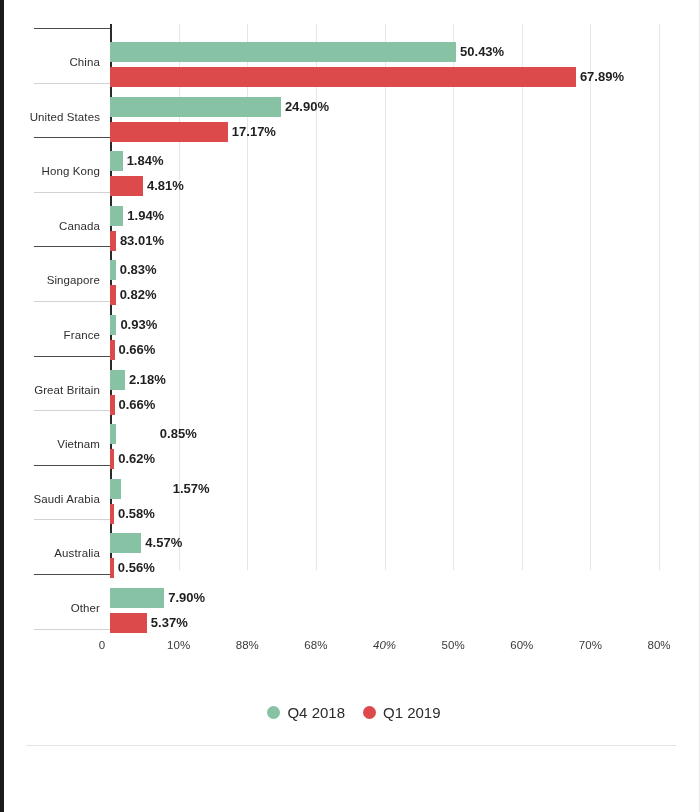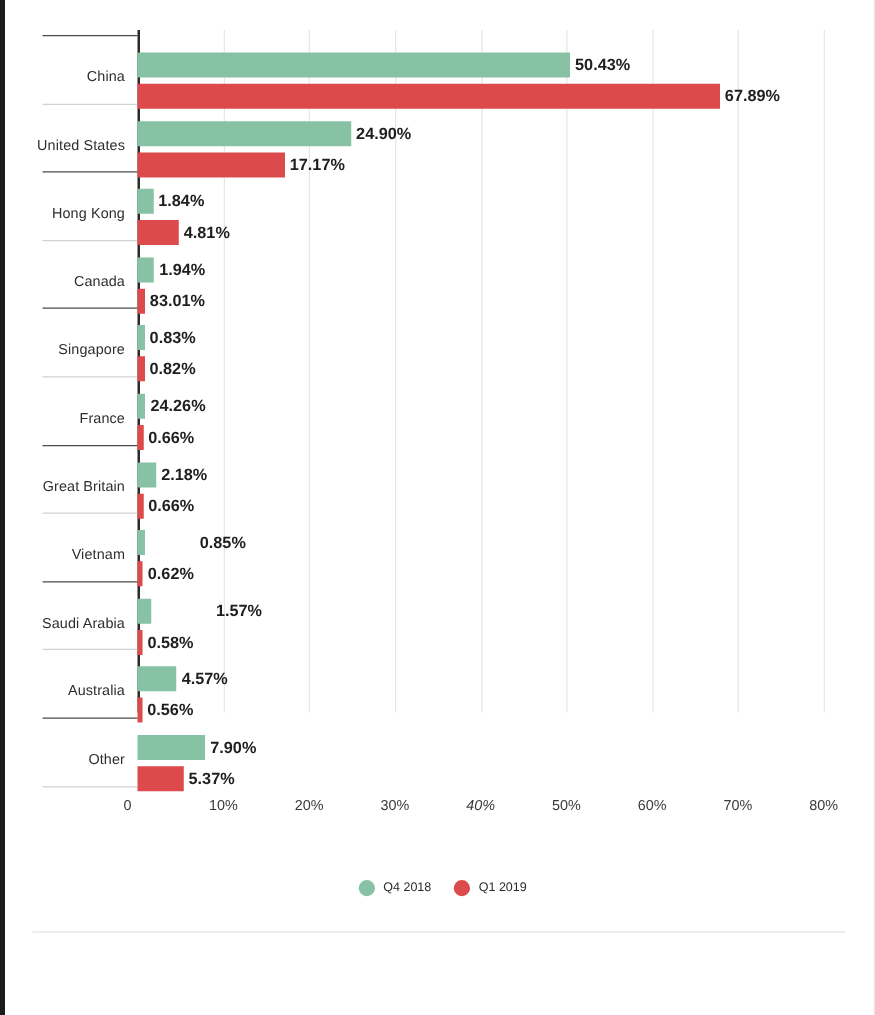--- a/index.html
+++ b/index.html
@@ -111,21 +111,21 @@
   }
   .legend-dot {
     width: 13px;
     height: 13px;
     border-radius: 50%;
     display: block;
   }
   .legend-dot.s0 { background: #86c2a3; }
   .legend-dot.s1 { background: #dd4a4c; }
   .legend-text {
-    font-size: 10px;
+    font-size: 15px;
     color: #2b2b2b;
     white-space: nowrap;
   }
 
   
   #footer-rule {
     position: absolute;
     left: 22px;
     top: 745px;
     width: 650px;
@@ -215,21 +215,21 @@
         <div class="bar-value" style="left: 456.076px; top: 42px;">50.43%</div>
         <div class="bar s0" style="left: 106px; top: 96.6px; width: 170.876px; background: rgb(134, 194, 163);"></div>
         <div class="bar-value" style="left: 280.876px; top: 96.6px;">24.90%</div>
         <div class="bar s0" style="left: 106px; top: 151.2px; width: 12.627px; background: rgb(134, 194, 163);"></div>
         <div class="bar-value" style="left: 122.627px; top: 151.2px;">1.84%</div>
         <div class="bar s0" style="left: 106px; top: 205.8px; width: 13.3133px; background: rgb(134, 194, 163);"></div>
         <div class="bar-value" style="left: 123.313px; top: 205.8px;">1.94%</div>
         <div class="bar s0" style="left: 106px; top: 260.4px; width: 5.69588px; background: rgb(134, 194, 163);"></div>
         <div class="bar-value" style="left: 115.696px; top: 260.4px;">0.83%</div>
         <div class="bar s0" style="left: 106px; top: 315px; width: 6.38213px; background: rgb(134, 194, 163);"></div>
-        <div class="bar-value" style="left: 116.382px; top: 315px;">24.26%</div>
+        <div class="bar-value" style="left: 116.382px; top: 315px;">0.93%</div>
         <div class="bar s0" style="left: 106px; top: 369.6px; width: 14.9603px; background: rgb(134, 194, 163);"></div>
         <div class="bar-value" style="left: 124.96px; top: 369.6px;">2.18%</div>
         <div class="bar s0" style="left: 106px; top: 424.2px; width: 5.83312px; background: rgb(134, 194, 163);"></div>
         <div class="bar-value" style="left: 115.833px; top: 424.2px; margin-left: 40px;">0.85%</div>
         <div class="bar s0" style="left: 106px; top: 478.8px; width: 10.7741px; background: rgb(134, 194, 163);"></div>
         <div class="bar-value" style="left: 120.774px; top: 478.8px; margin-left: 48px;">1.57%</div>
         <div class="bar s0" style="left: 106px; top: 533.4px; width: 31.3616px; background: rgb(134, 194, 163);"></div>
         <div class="bar-value" style="left: 141.362px; top: 533.4px;">4.57%</div>
         <div class="bar s0" style="left: 106px; top: 588px; width: 54.2137px; background: rgb(134, 194, 163);"></div>
         <div class="bar-value" style="left: 164.214px; top: 588px;">7.90%</div>
@@ -252,22 +252,22 @@
         <div class="bar s1" style="left: 106px; top: 503.8px; width: 3.98025px; background: rgb(221, 74, 76);"></div>
         <div class="bar-value" style="left: 113.98px; top: 503.8px;">0.58%</div>
         <div class="bar s1" style="left: 106px; top: 558.4px; width: 3.843px; background: rgb(221, 74, 76);"></div>
         <div class="bar-value" style="left: 113.843px; top: 558.4px;">0.56%</div>
         <div class="bar s1" style="left: 106px; top: 613px; width: 36.8516px; background: rgb(221, 74, 76);"></div>
         <div class="bar-value" style="left: 146.852px; top: 613px;">5.37%</div>
       </div>
     <div id="ticks">
         <div class="tick-label" style="left: 68px; top: 638.6px;">0</div>
         <div class="tick-label" style="left: 144.625px; top: 638.6px;">10%</div>
-        <div class="tick-label" style="left: 213.25px; top: 638.6px;">20%</div>
-        <div class="tick-label" style="left: 281.875px; top: 638.6px;">30%</div>
+        <div class="tick-label" style="left: 213.25px; top: 638.6px;">88%</div>
+        <div class="tick-label" style="left: 281.875px; top: 638.6px;">68%</div>
         <div class="tick-label" style="left: 350.5px; top: 638.6px; font-style: italic;">40%</div>
         <div class="tick-label" style="left: 419.125px; top: 638.6px;">50%</div>
         <div class="tick-label" style="left: 487.75px; top: 638.6px;">60%</div>
         <div class="tick-label" style="left: 556.375px; top: 638.6px; text-align: center;">70%</div>
         <div class="tick-label" style="left: 625px; top: 638.6px;">80%</div>
       </div>
   </div>
 
   <div id="legend">
       <div class="legend-item">

